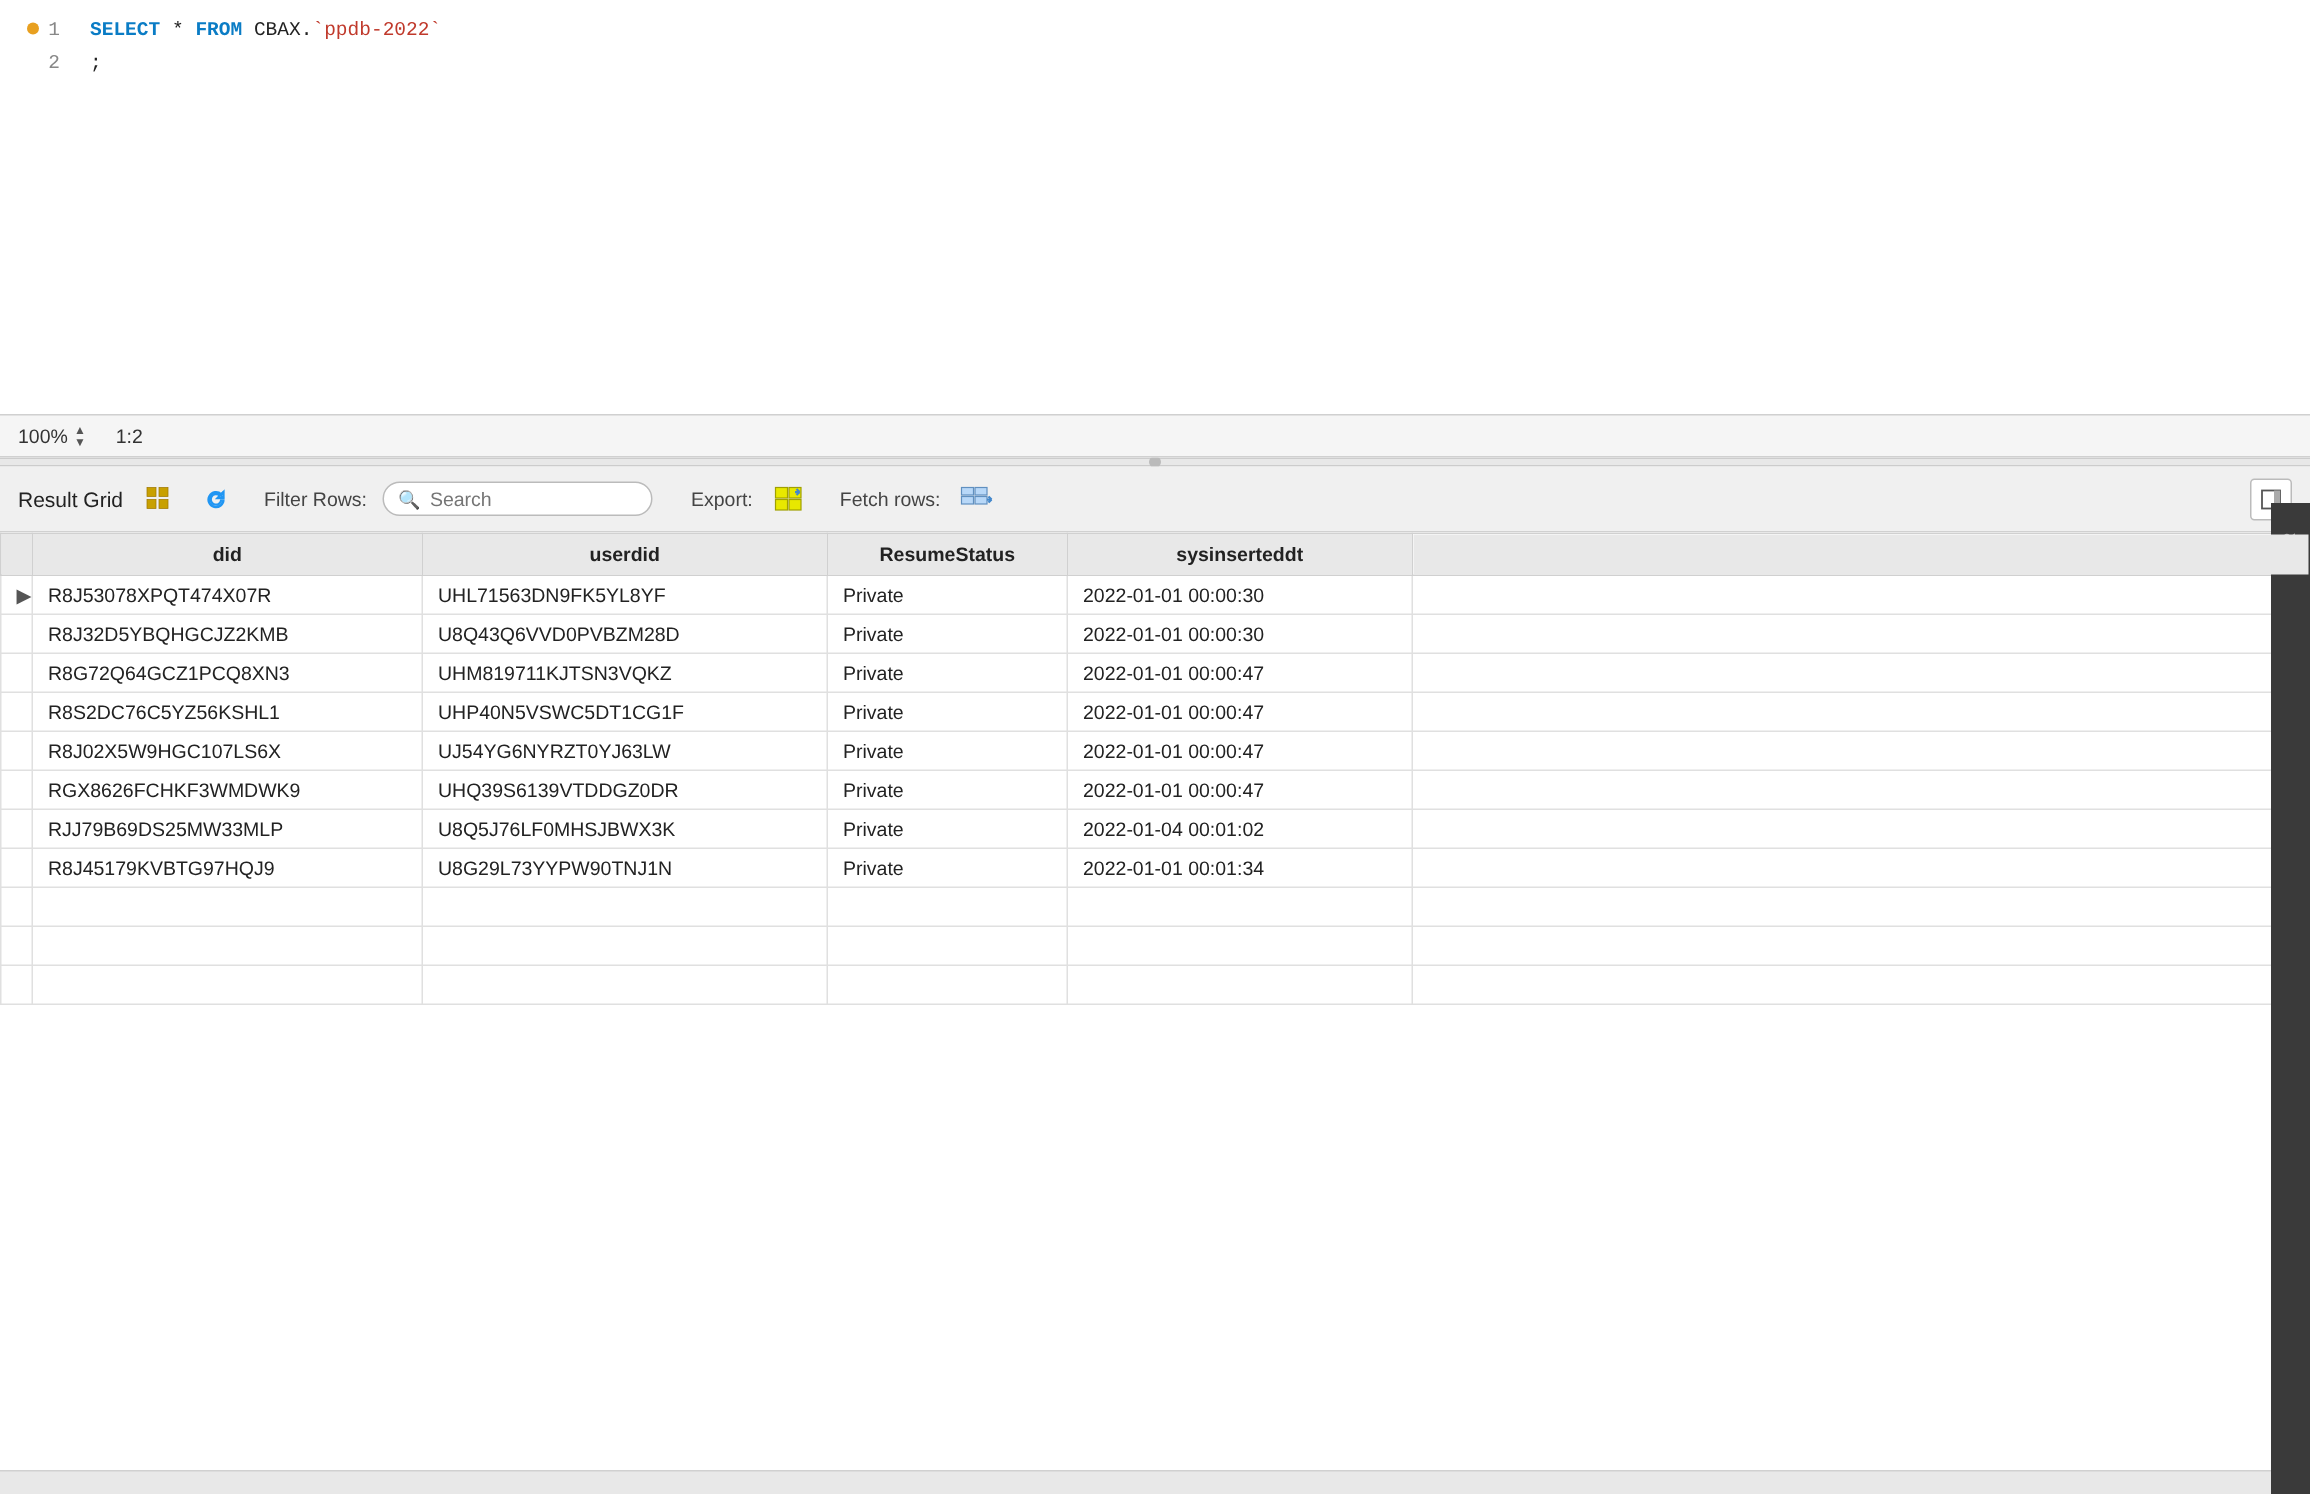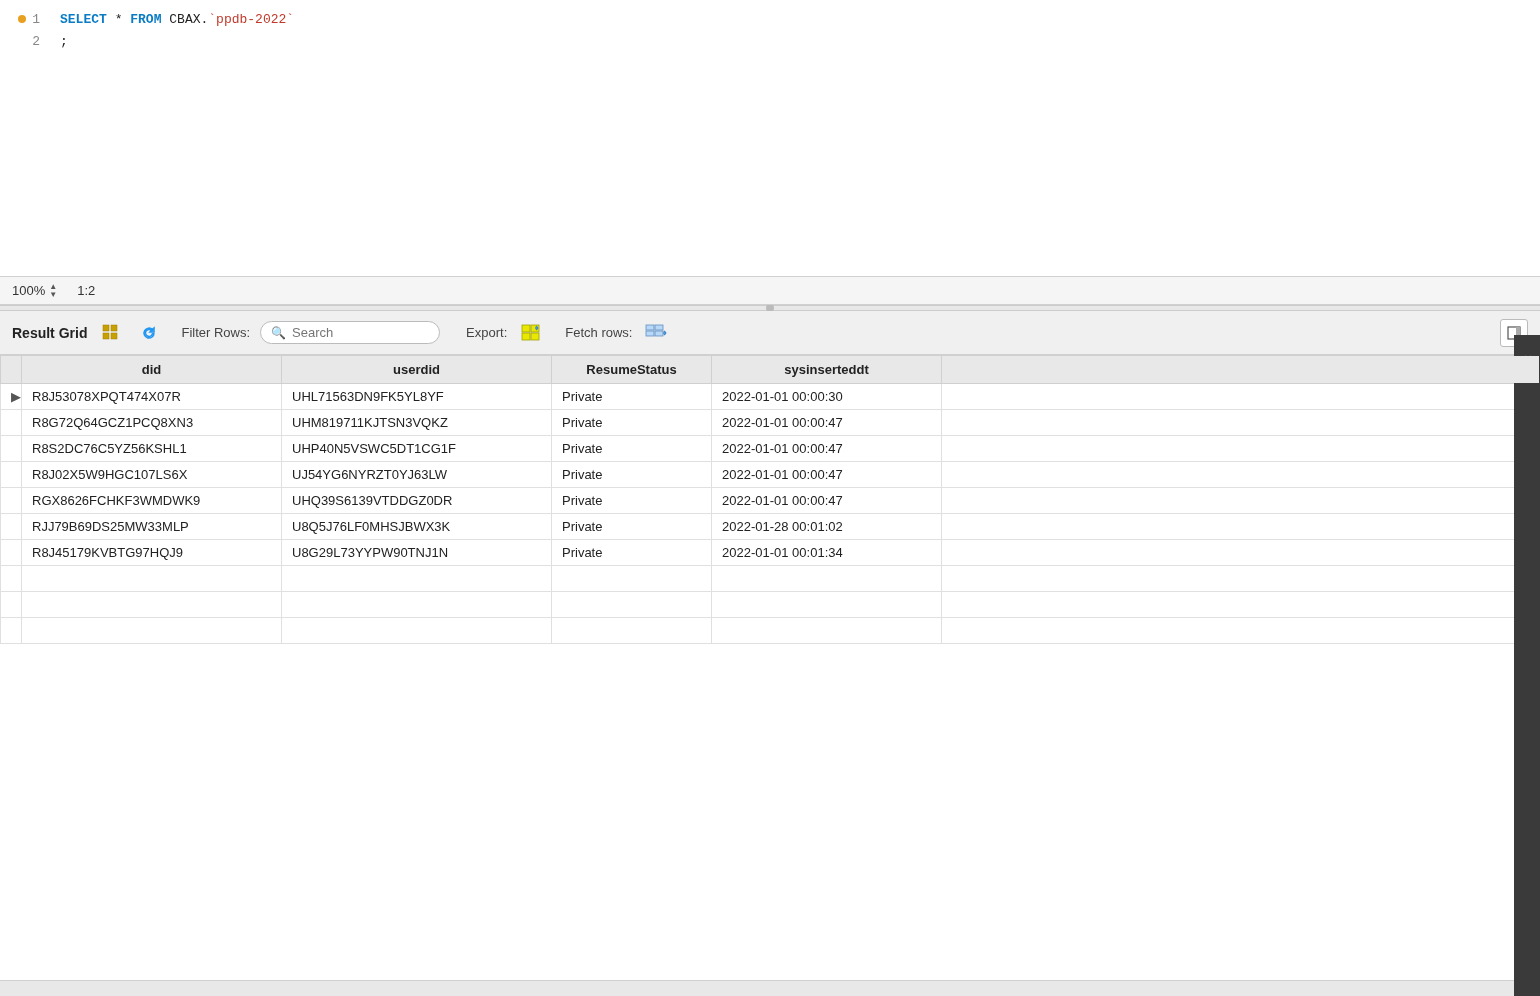--- a/index.html
+++ b/index.html
@@ -152,21 +152,21 @@
       border-bottom: 1px solid #d0d0d0;
       display: flex;
       align-items: center;
       padding: 0 12px;
       gap: 10px;
       flex-shrink: 0;
     }
 
     .result-grid-label {
       font-size: 14px;
-      font-weight: bold;
+      font-weight: normal;
       color: #222;
     }
 
     .toolbar-icon-btn {
       width: 28px;
       height: 28px;
       display: flex;
       align-items: center;
       justify-content: center;
       cursor: pointer;
@@ -420,20 +420,28 @@
       <tr>
             <td class="row-arrow-cell"><span style="color:#555;">▶</span></td>
             <td>R8J53078XPQT474X07R</td>
             <td>UHL71563DN9FK5YL8YF</td>
             <td>Private</td>
             <td>2022-01-01 00:00:30</td>
             <td></td>
           </tr>
           <tr>
             <td class="row-arrow-cell"></td>
+            <td>R8J32D5YBQHGCJZ2KMB</td>
+            <td>U8Q43Q6VVD0PVBZM28D</td>
+            <td>Private</td>
+            <td>2022-01-01 00:00:30</td>
+            <td></td>
+          </tr>
+          <tr>
+            <td class="row-arrow-cell"></td>
             <td>R8G72Q64GCZ1PCQ8XN3</td>
             <td>UHM819711KJTSN3VQKZ</td>
             <td>Private</td>
             <td>2022-01-01 00:00:47</td>
             <td></td>
           </tr>
           <tr>
             <td class="row-arrow-cell"></td>
             <td>R8S2DC76C5YZ56KSHL1</td>
             <td>UHP40N5VSWC5DT1CG1F</td>
@@ -455,21 +463,21 @@
             <td>UHQ39S6139VTDDGZ0DR</td>
             <td>Private</td>
             <td>2022-01-01 00:00:47</td>
             <td></td>
           </tr>
           <tr>
             <td class="row-arrow-cell"></td>
             <td>RJJ79B69DS25MW33MLP</td>
             <td>U8Q5J76LF0MHSJBWX3K</td>
             <td>Private</td>
-            <td>2022-01-28 00:01:02</td>
+            <td>2022-01-04 00:01:02</td>
             <td></td>
           </tr>
           <tr>
             <td class="row-arrow-cell"></td>
             <td>R8J45179KVBTG97HQJ9</td>
             <td>U8G29L73YYPW90TNJ1N</td>
             <td>Private</td>
             <td>2022-01-01 00:01:34</td>
             <td></td>
           </tr>

